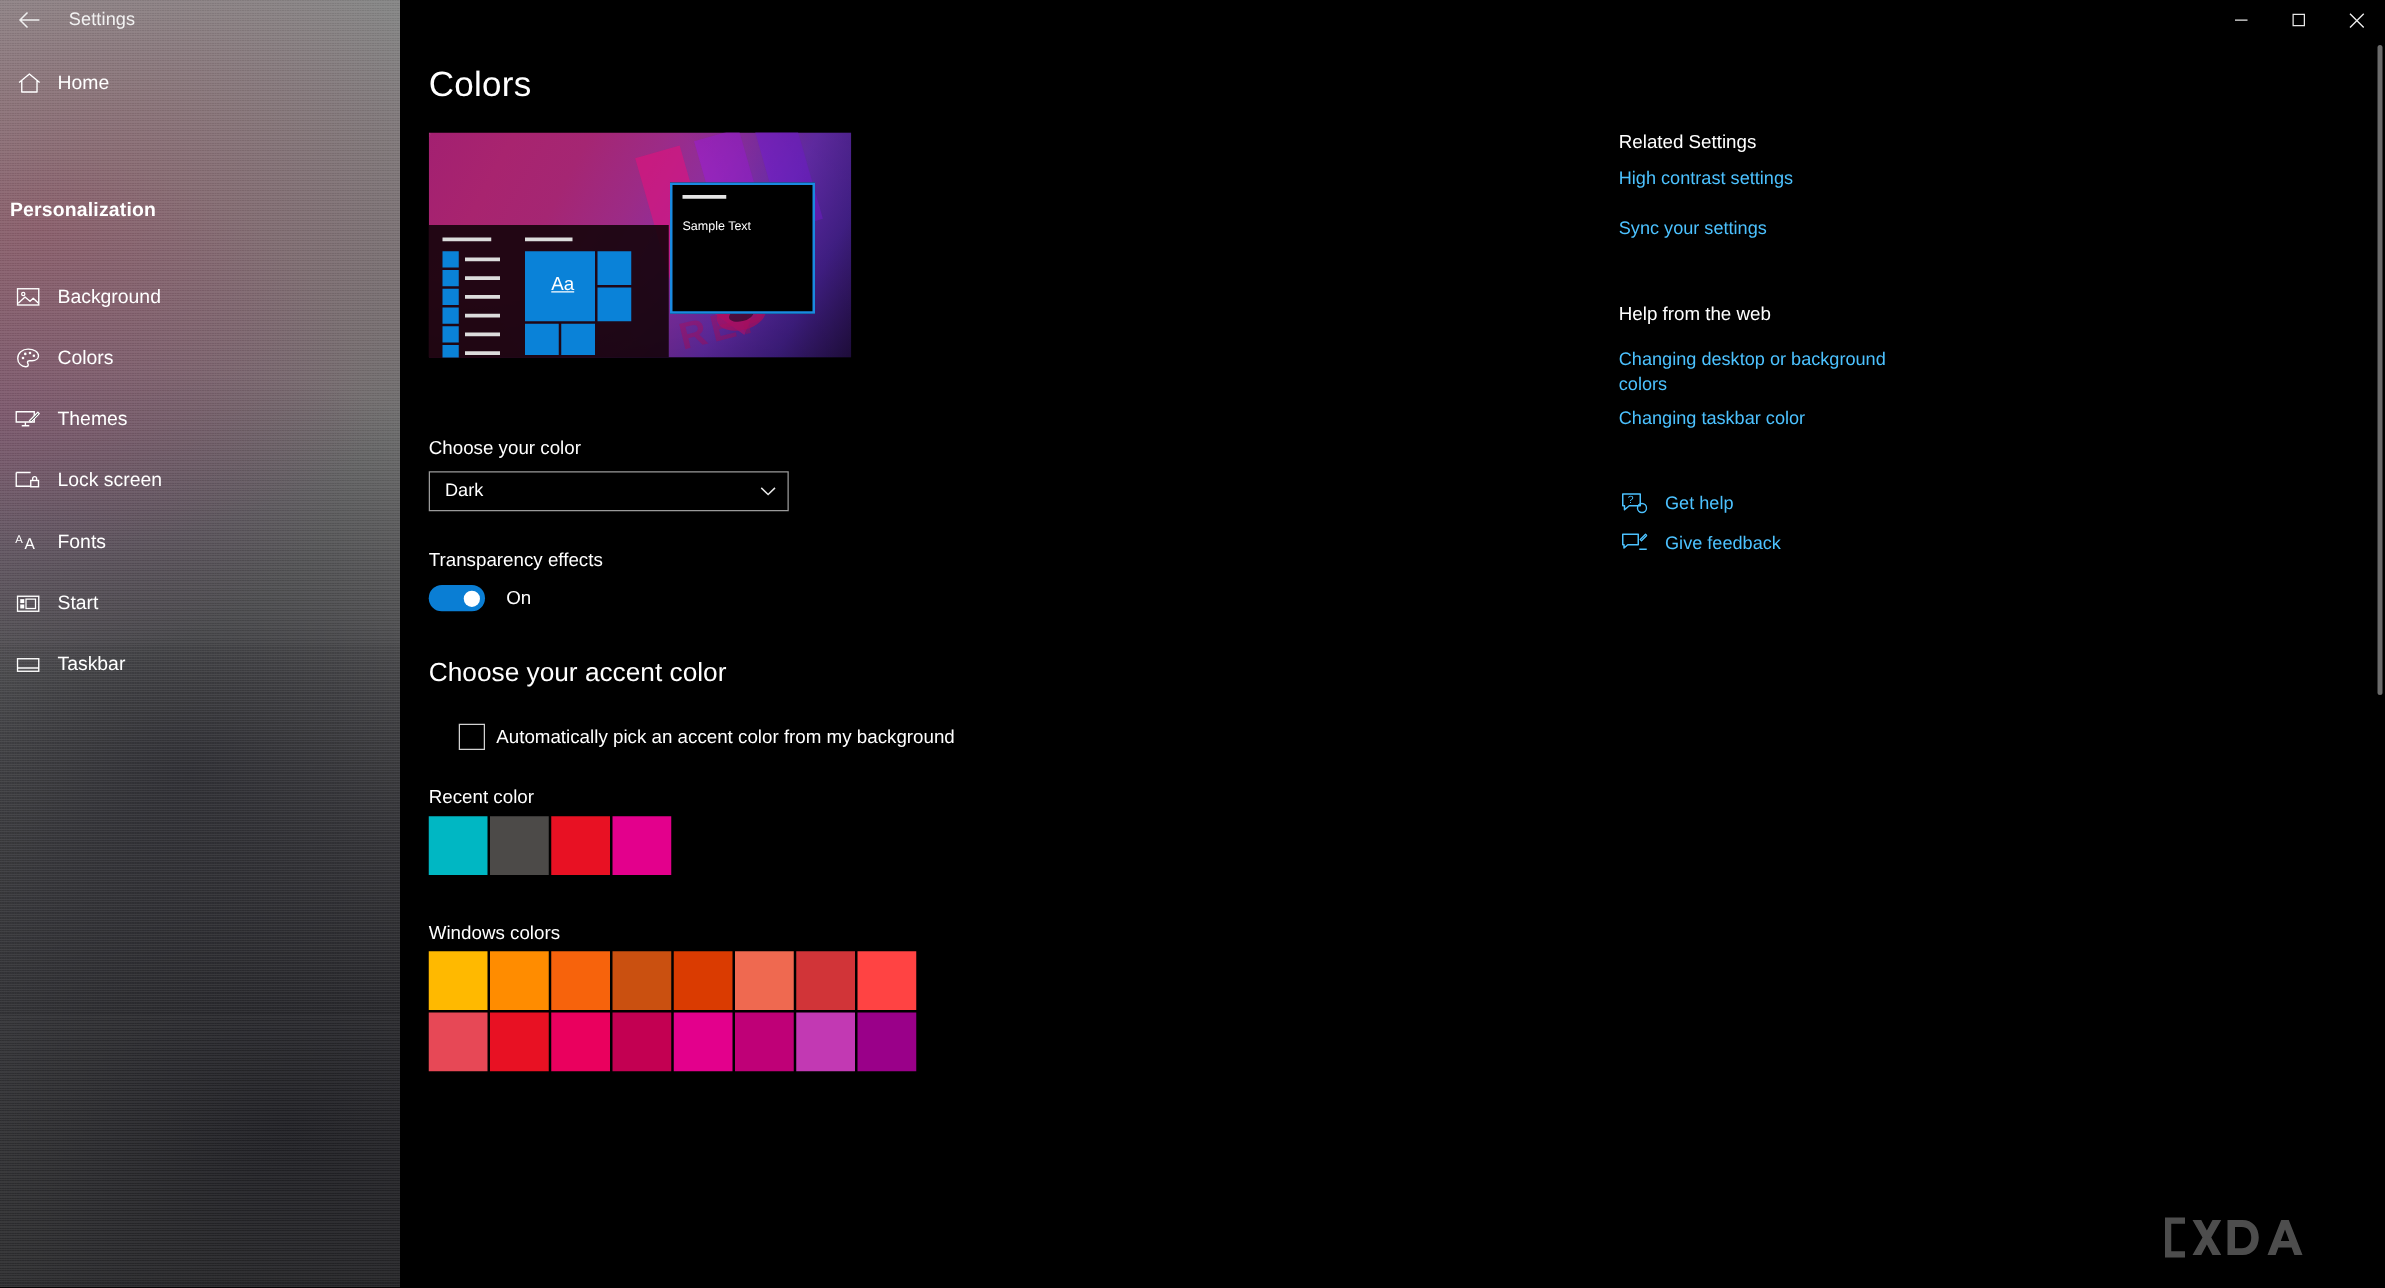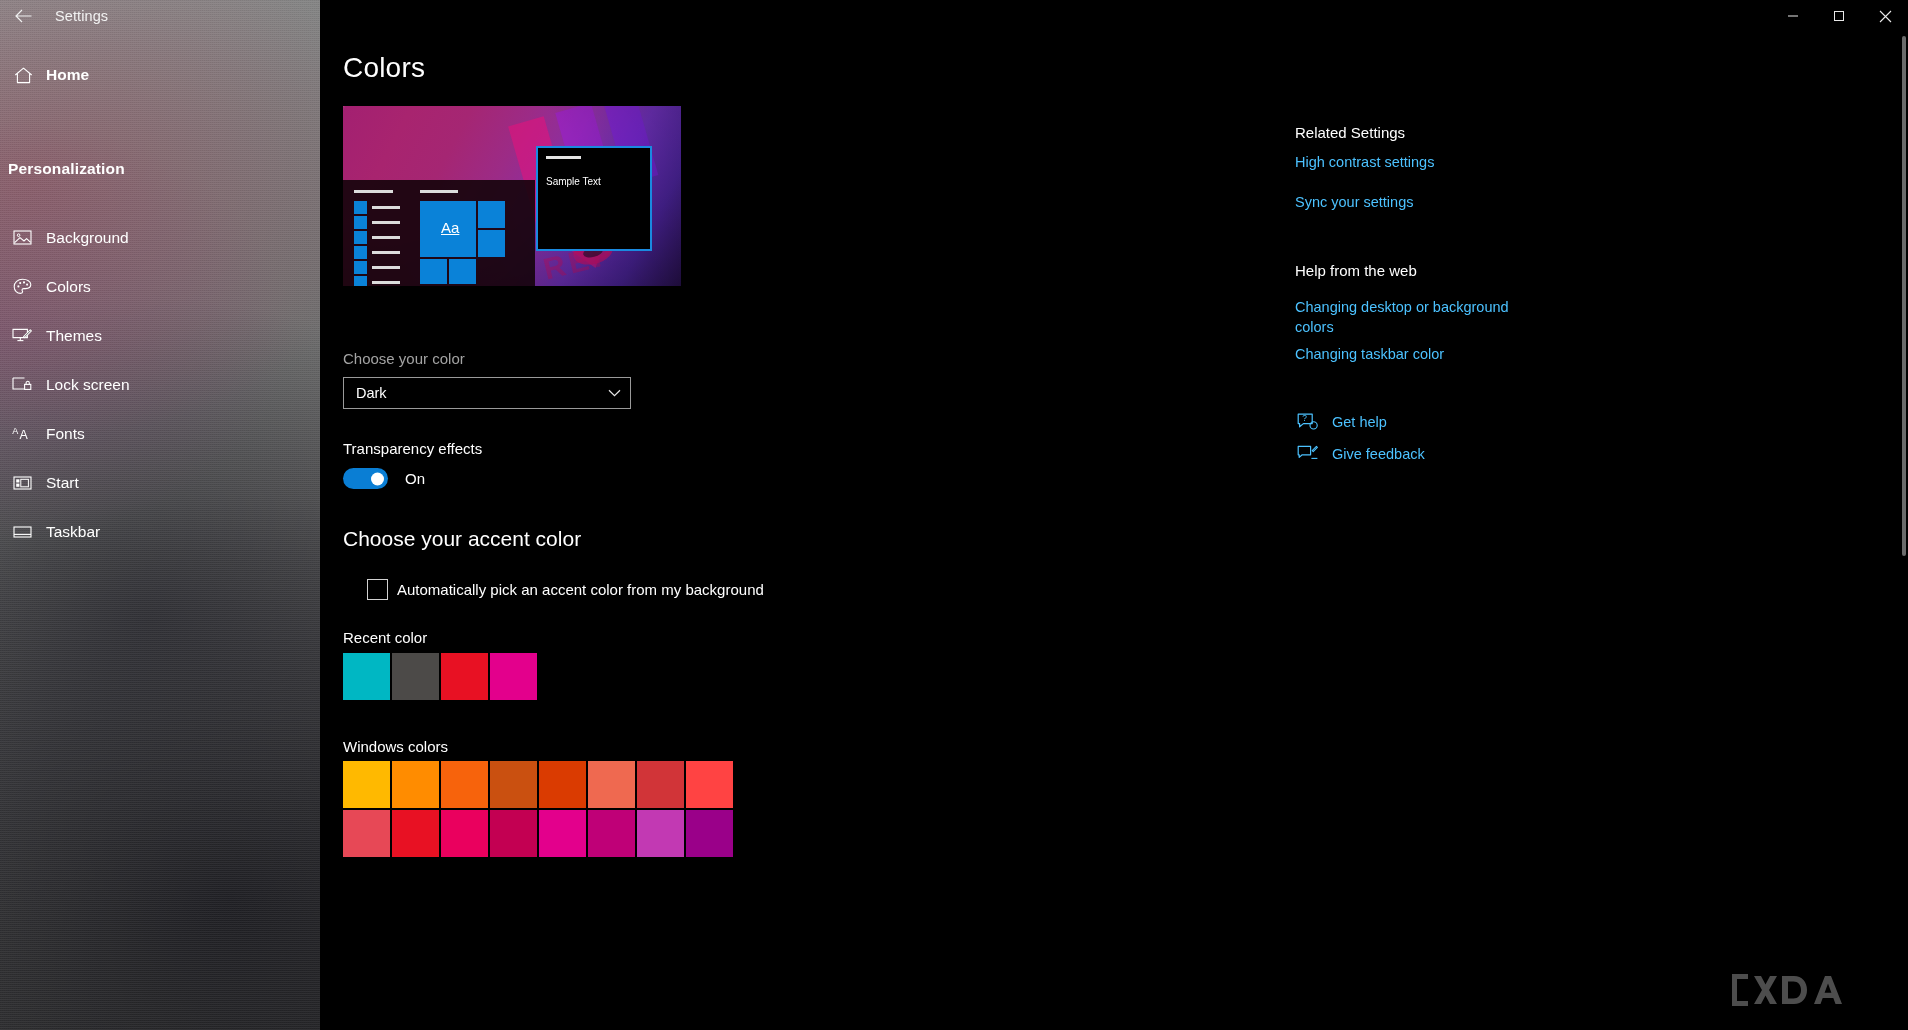--- a/index.html
+++ b/index.html
@@ -61,21 +61,21 @@
     position: absolute; inset: 0;
     opacity: .055;
     background-image:
       repeating-linear-gradient(0deg, rgba(255,255,255,.9) 0 1px, transparent 1px 2px),
       repeating-linear-gradient(90deg, rgba(0,0,0,.9) 0 1px, transparent 1px 2px);
   }
   .sidebar-inner { position: absolute; inset: 0; }
 
   .home-row {
     position: absolute; left: 0; top: 58px; width: 320px; height: 34px;
-    display: flex; align-items: center; padding-left: 8px; font-weight: bold;
+    display: flex; align-items: flex-start; padding-left: 8px;
   }
   .home-icon { width: 30px; display: flex; justify-content: center; align-items: center; }
   .home-label { margin-left: 8px; font-size: 15.5px; color: #fff; }
 
   .search-box {
     position: absolute; left: 8px; top: 107px; width: 292px; height: 31px;
     background: rgba(58,58,58,.78);
     border: 1px solid rgba(225,225,225,.62);
     display: flex; align-items: center;
   }
@@ -167,21 +167,21 @@
   }
   .pv-win-bar {
     position: absolute; left: 8px; top: 8px; width: 35px; height: 3px; background: #e4e4e4;
   }
   .pv-win-text {
     position: absolute; left: 8px; top: 28px; font-size: 10px; color: #fff;
   }
 
   
   .lbl-choose-color {
-    position: absolute; left: 23px; top: 350px; font-size: 15px; color: #a3a3a3;
+    position: absolute; left: 23px; top: 350px; font-size: 15px; color: #ffffff;
   }
   .combo {
     position: absolute; left: 23px; top: 377px; width: 288px; height: 32px;
     background: #000; border: 1px solid #9a9a9a;
     display: flex; align-items: center; justify-content: space-between;
     padding: 0 9px 0 12px;
   }
   .combo-val { font-size: 14.5px; color: #fff; }
   .combo-arrow { display: flex; align-items: center; }
 
@@ -226,21 +226,21 @@
   .lbl-windows-colors {
     position: absolute; left: 23px; top: 738px; font-size: 15px; color: #fff;
   }
   .wcolor-grid {
     position: absolute; left: 23px; top: 761px;
     display: grid; grid-template-columns: repeat(8, 47px); gap: 2px;
   }
 
   
   .right {
-    position: absolute; left: 1280px; top: 0; width: 628px; height: 810px; margin-top: 19px;
+    position: absolute; left: 1280px; top: 0; width: 628px; height: 810px;
   }
   .rp-h {
     position: absolute; left: 15px; font-size: 15px; color: #fff;
   }
   .rp-link {
     position: absolute; left: 15px; font-size: 14.5px; color: #4cc2ff;
     text-decoration: none; line-height: 20px;
   }
   .rp-link.multi { width: 240px; }
   .rp-icon-link {

